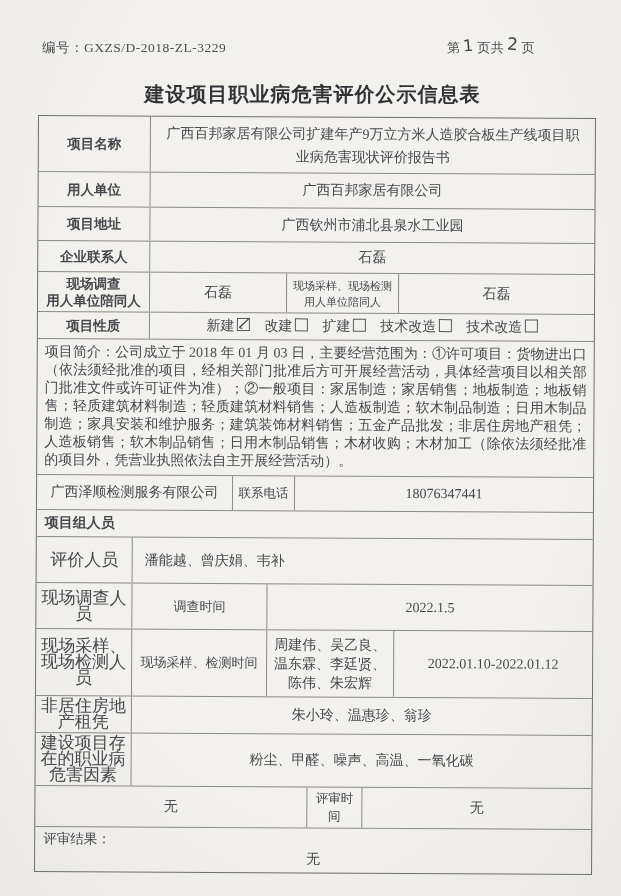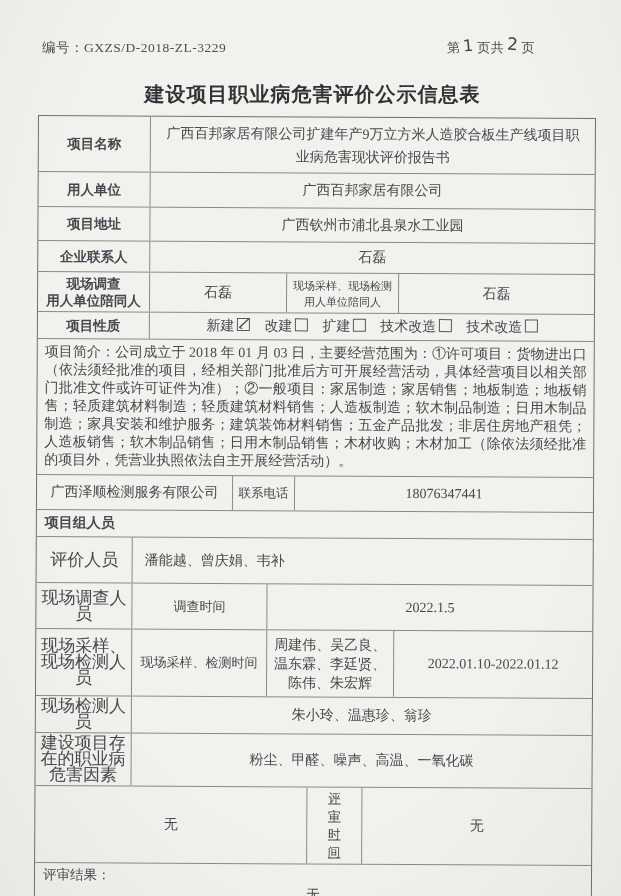--- a/index.html
+++ b/index.html
@@ -50,21 +50,21 @@
   .lbl-sm{flex:0 0 96px;font-size:17px;line-height:16px;}
   .grow{flex:1;}
   
   .c-escort-v1{flex:0 0 137px;}
   .c-escort-l2{flex:0 0 112px;font-size:11px;line-height:16px;}
   .c-org{flex:0 0 196px;}
   .c-phone-l{flex:0 0 62px;font-size:12.5px;padding:2px 2px;}
   .c-names{flex:0 0 127px;line-height:19px;}
   .c-time-l{flex:0 0 135px;font-size:13px;}
   .c-none{flex:0 0 272px;}
-  .c-rt{flex:0 0 55px;font-size:12.5px;padding:2px 17px;text-decoration:underline;}
+  .c-rt{flex:0 0 55px;font-size:12.5px;padding:2px 5px;}
   
   .h-r1{min-height:55px;}  .h-r2{min-height:34px;} .h-r3{min-height:33px;}
   .h-r4{min-height:30px;}  .h-r5{min-height:39px;} .h-r6{min-height:26px;}
   .h-r8{min-height:34px;}  .h-r10{min-height:45px;} .h-r11{min-height:45px;}
   .h-r12{min-height:66px;} .h-r13{min-height:29px;} .h-r14{min-height:40px;}
   .h-r15{min-height:29px;}
   .r1-value{font-size:14px;line-height:23px;padding:2px 10px;}
   
   .block{display:block;border-bottom:1px solid #8a8a85;}
   .intro{
@@ -170,21 +170,21 @@
     </div>
 
     <div class="row h-r12">
       <div class="cell lbl-sm">现场采样、现场检测人员</div>
       <div class="cell c-time-l">现场采样、检测时间</div>
       <div class="cell c-names">周建伟、吴乙良、温东霖、李廷贤、陈伟、朱宏辉</div>
       <div class="cell grow">2022.01.10-2022.01.12</div>
     </div>
 
     <div class="row h-r13">
-      <div class="cell lbl-sm">现场检测人员</div>
+      <div class="cell lbl-sm">非居住房地产租凭</div>
       <div class="cell grow">朱小玲、温惠珍、翁珍</div>
     </div>
 
     <div class="row h-r14">
       <div class="cell lbl-sm">建设项目存在的职业病危害因素</div>
       <div class="cell grow">粉尘、甲醛、噪声、高温、一氧化碳</div>
     </div>
 
     <div class="row h-r15">
       <div class="cell c-none">无</div>

